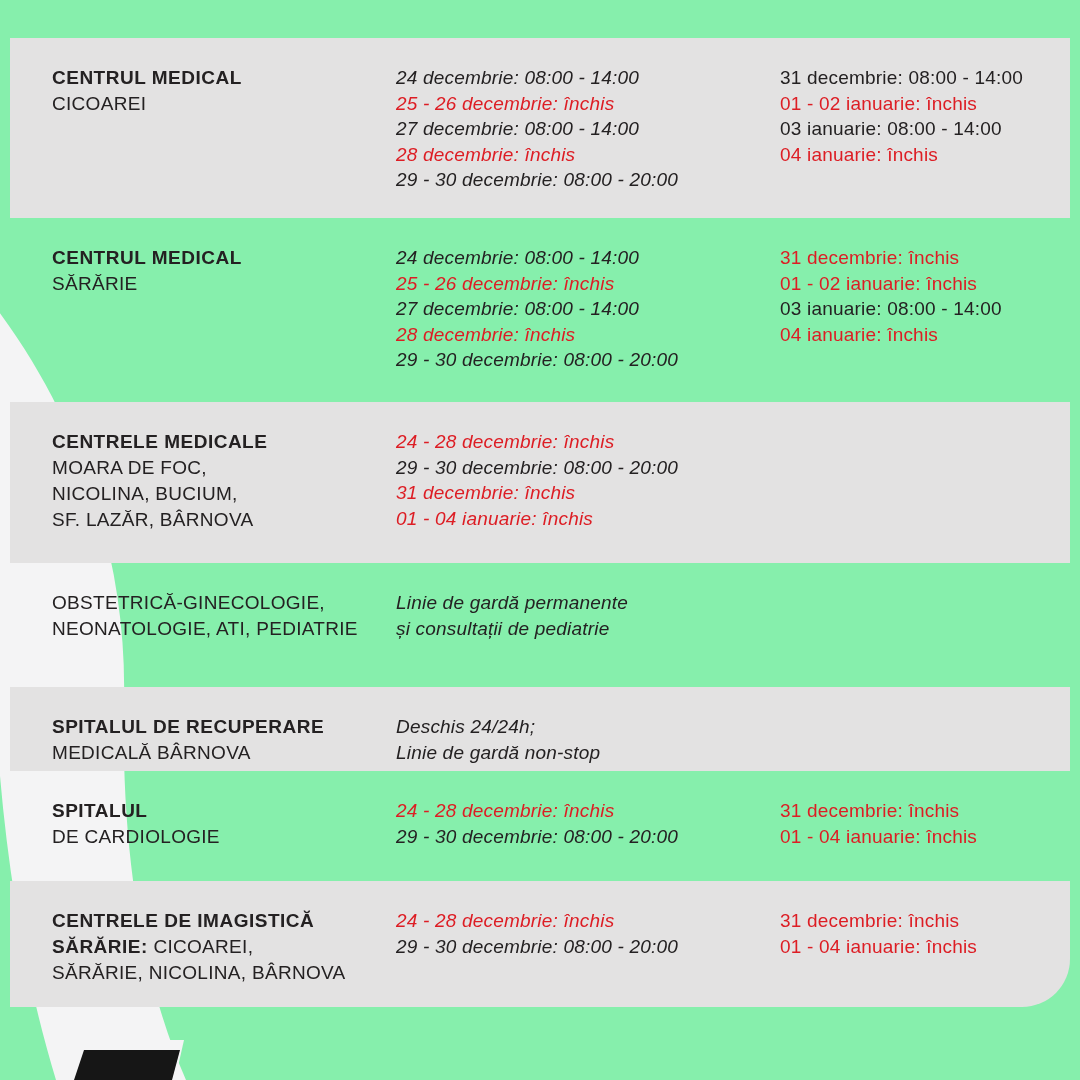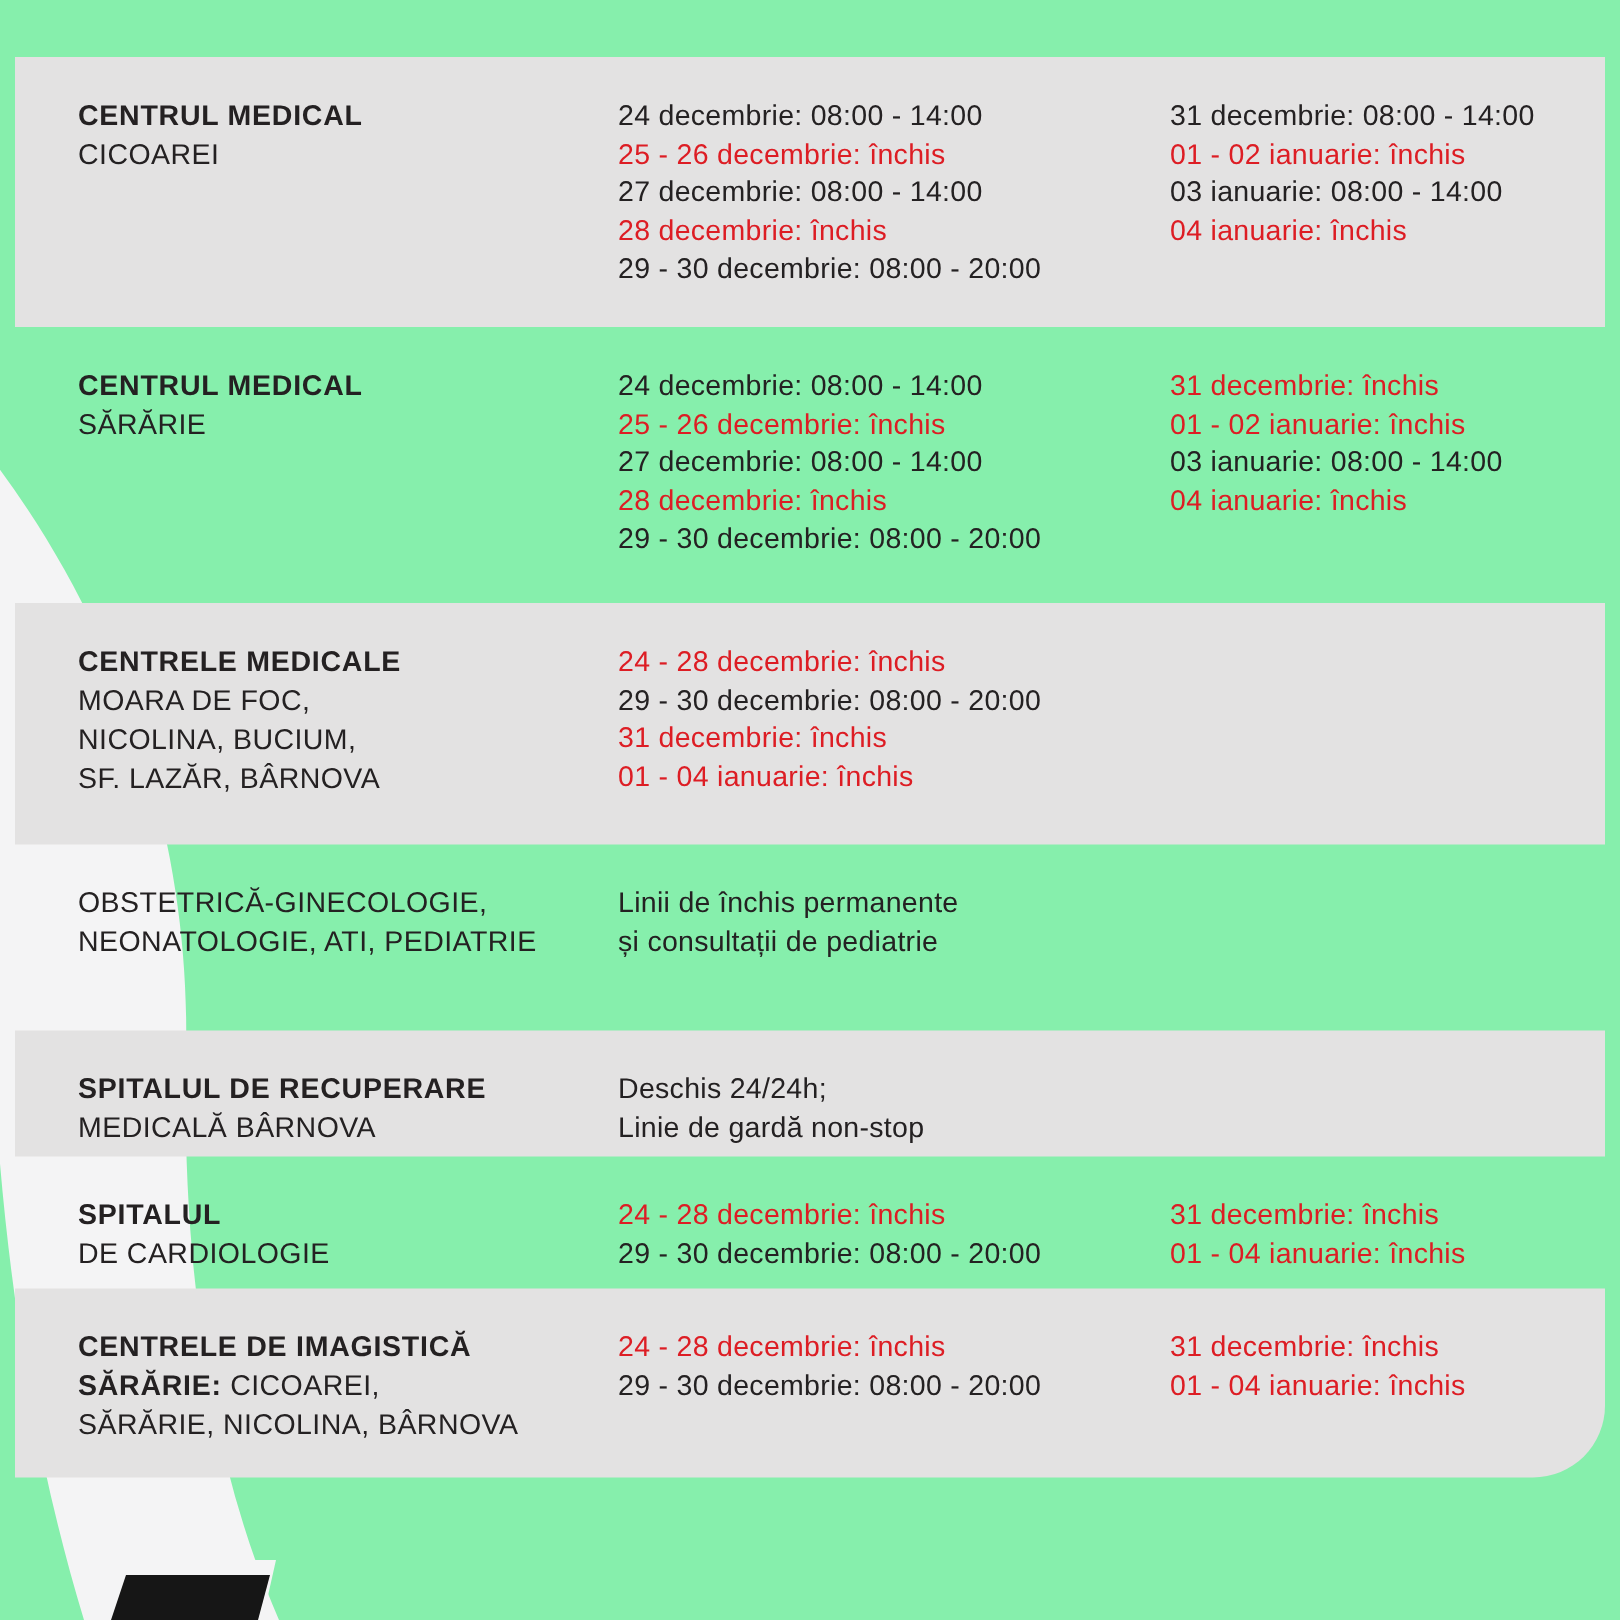--- a/index.html
+++ b/index.html
@@ -30,21 +30,21 @@
     width: 1060px;
     z-index: 1;
   }
 
   .row { position: relative; box-sizing: border-box; }
   .row.gray { background: var(--gray); }
   .row.rounded-br { border-bottom-right-radius: 48px; }
 
   .col { position: absolute; top: 27px; }
   .col-name { left: 42px; width: 350px; }
-  .col-dec  { left: 402px; width: 350px; }
+  .col-dec  { left: 386px; width: 350px; font-style: italic; }
   .col-jan  { left: 770px; width: 300px; }
 
   .name-line {
     font-size: 19px;
     line-height: 26px;
     color: var(--dark);
     letter-spacing: 0.3px;
     white-space: nowrap;
   }
   .seg.bold { font-weight: bold; letter-spacing: 0.5px; }
@@ -131,37 +131,37 @@
           <div class="sched-line red">01 - 04 ianuarie: închis</div>
         </div>
         <div class="col col-jan"></div>
       </div>
       <div class="row white" style="height: 124px;">
         <div class="col col-name">
           <div class="name-line"><span class="seg">OBSTETRICĂ-GINECOLOGIE,</span></div>
           <div class="name-line"><span class="seg">NEONATOLOGIE, ATI, PEDIATRIE</span></div>
         </div>
         <div class="col col-dec">
-          <div class="sched-line">Linii de închis permanente</div>
+          <div class="sched-line">Linie de gardă permanente</div>
           <div class="sched-line">și consultații de pediatrie</div>
         </div>
         <div class="col col-jan"></div>
       </div>
       <div class="row gray" style="height: 84px;">
         <div class="col col-name">
           <div class="name-line"><span class="seg bold">SPITALUL DE RECUPERARE</span></div>
           <div class="name-line"><span class="seg">MEDICALĂ BÂRNOVA</span></div>
         </div>
         <div class="col col-dec">
           <div class="sched-line">Deschis 24/24h;</div>
           <div class="sched-line">Linie de gardă non-stop</div>
         </div>
         <div class="col col-jan"></div>
       </div>
-      <div class="row white" style="height: 88px;">
+      <div class="row white" style="height: 110px;">
         <div class="col col-name">
           <div class="name-line"><span class="seg bold">SPITALUL</span></div>
           <div class="name-line"><span class="seg">DE CARDIOLOGIE</span></div>
         </div>
         <div class="col col-dec">
           <div class="sched-line red">24 - 28 decembrie: închis</div>
           <div class="sched-line">29 - 30 decembrie: 08:00 - 20:00</div>
         </div>
         <div class="col col-jan">
           <div class="sched-line red">31 decembrie: închis</div>

